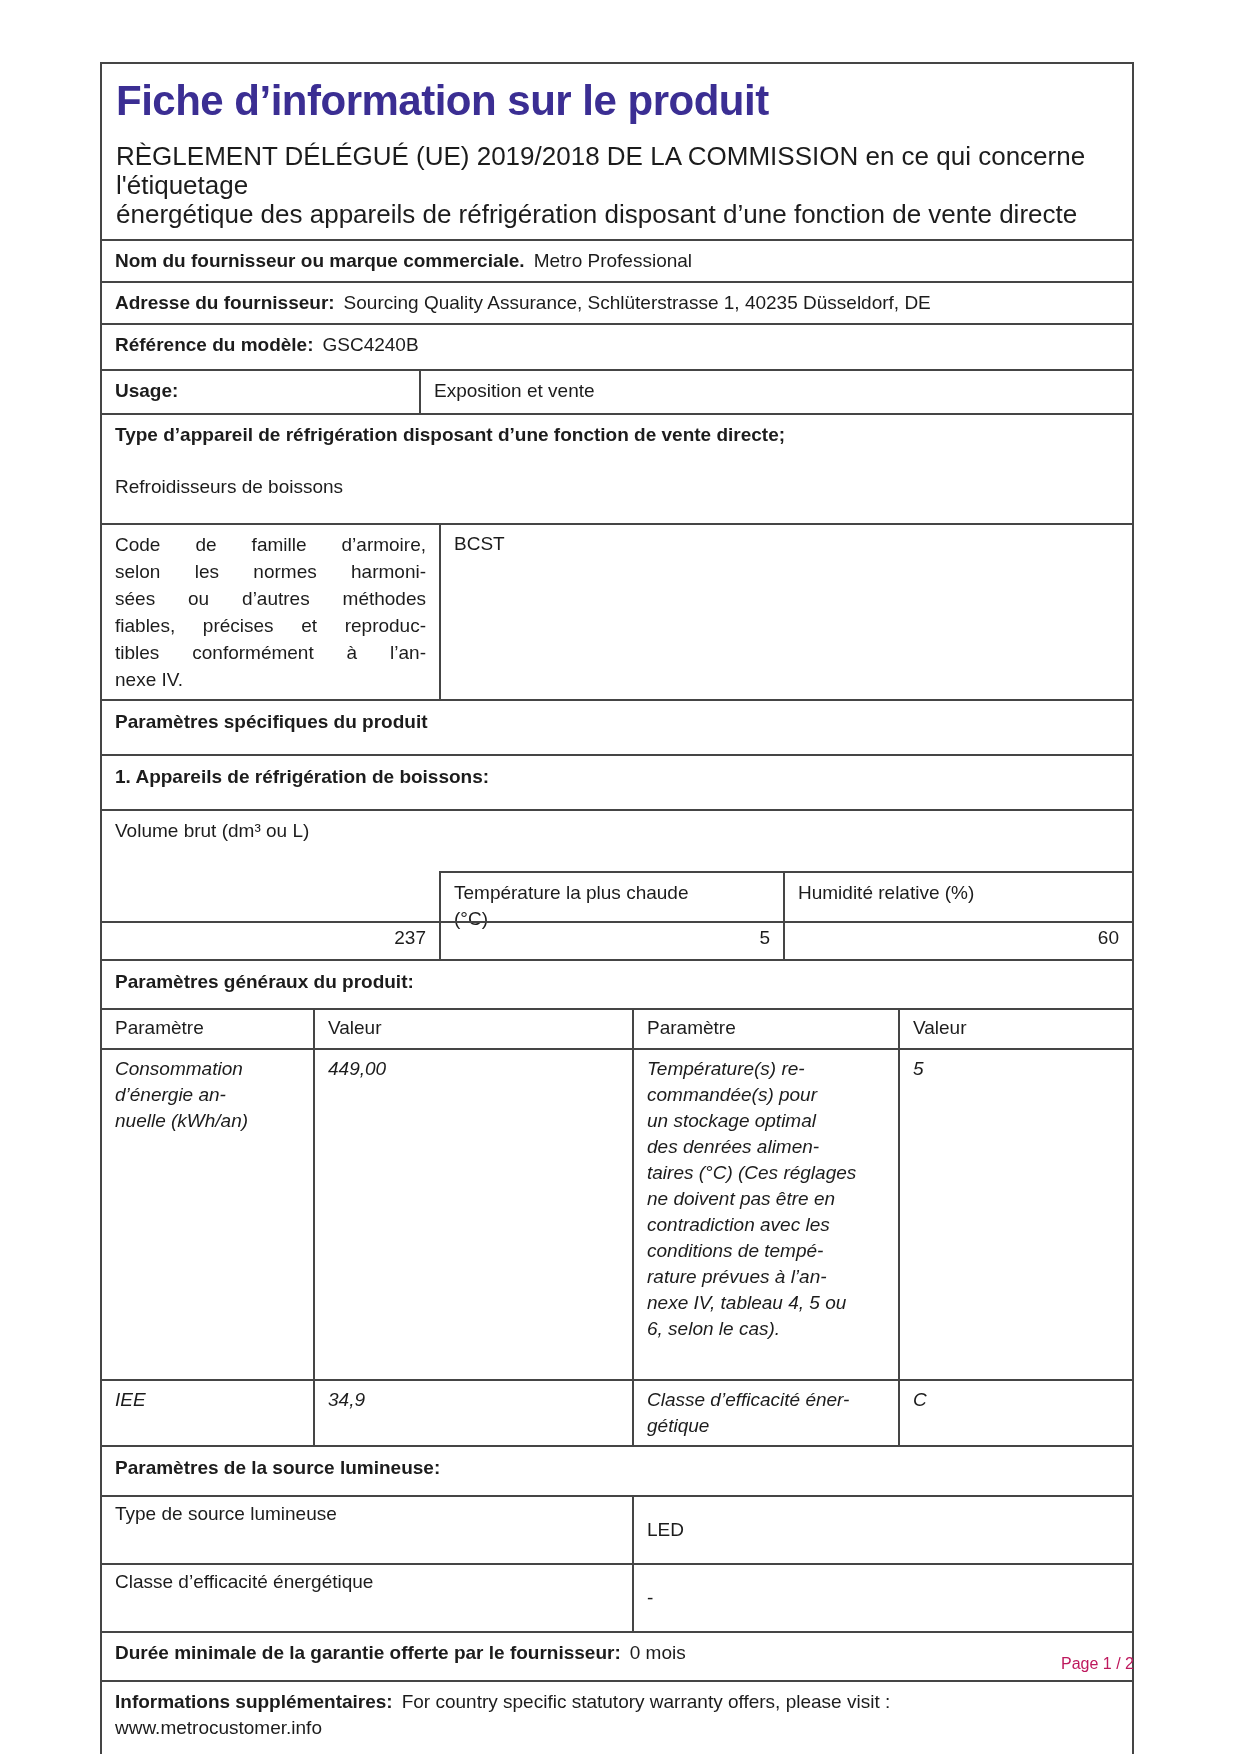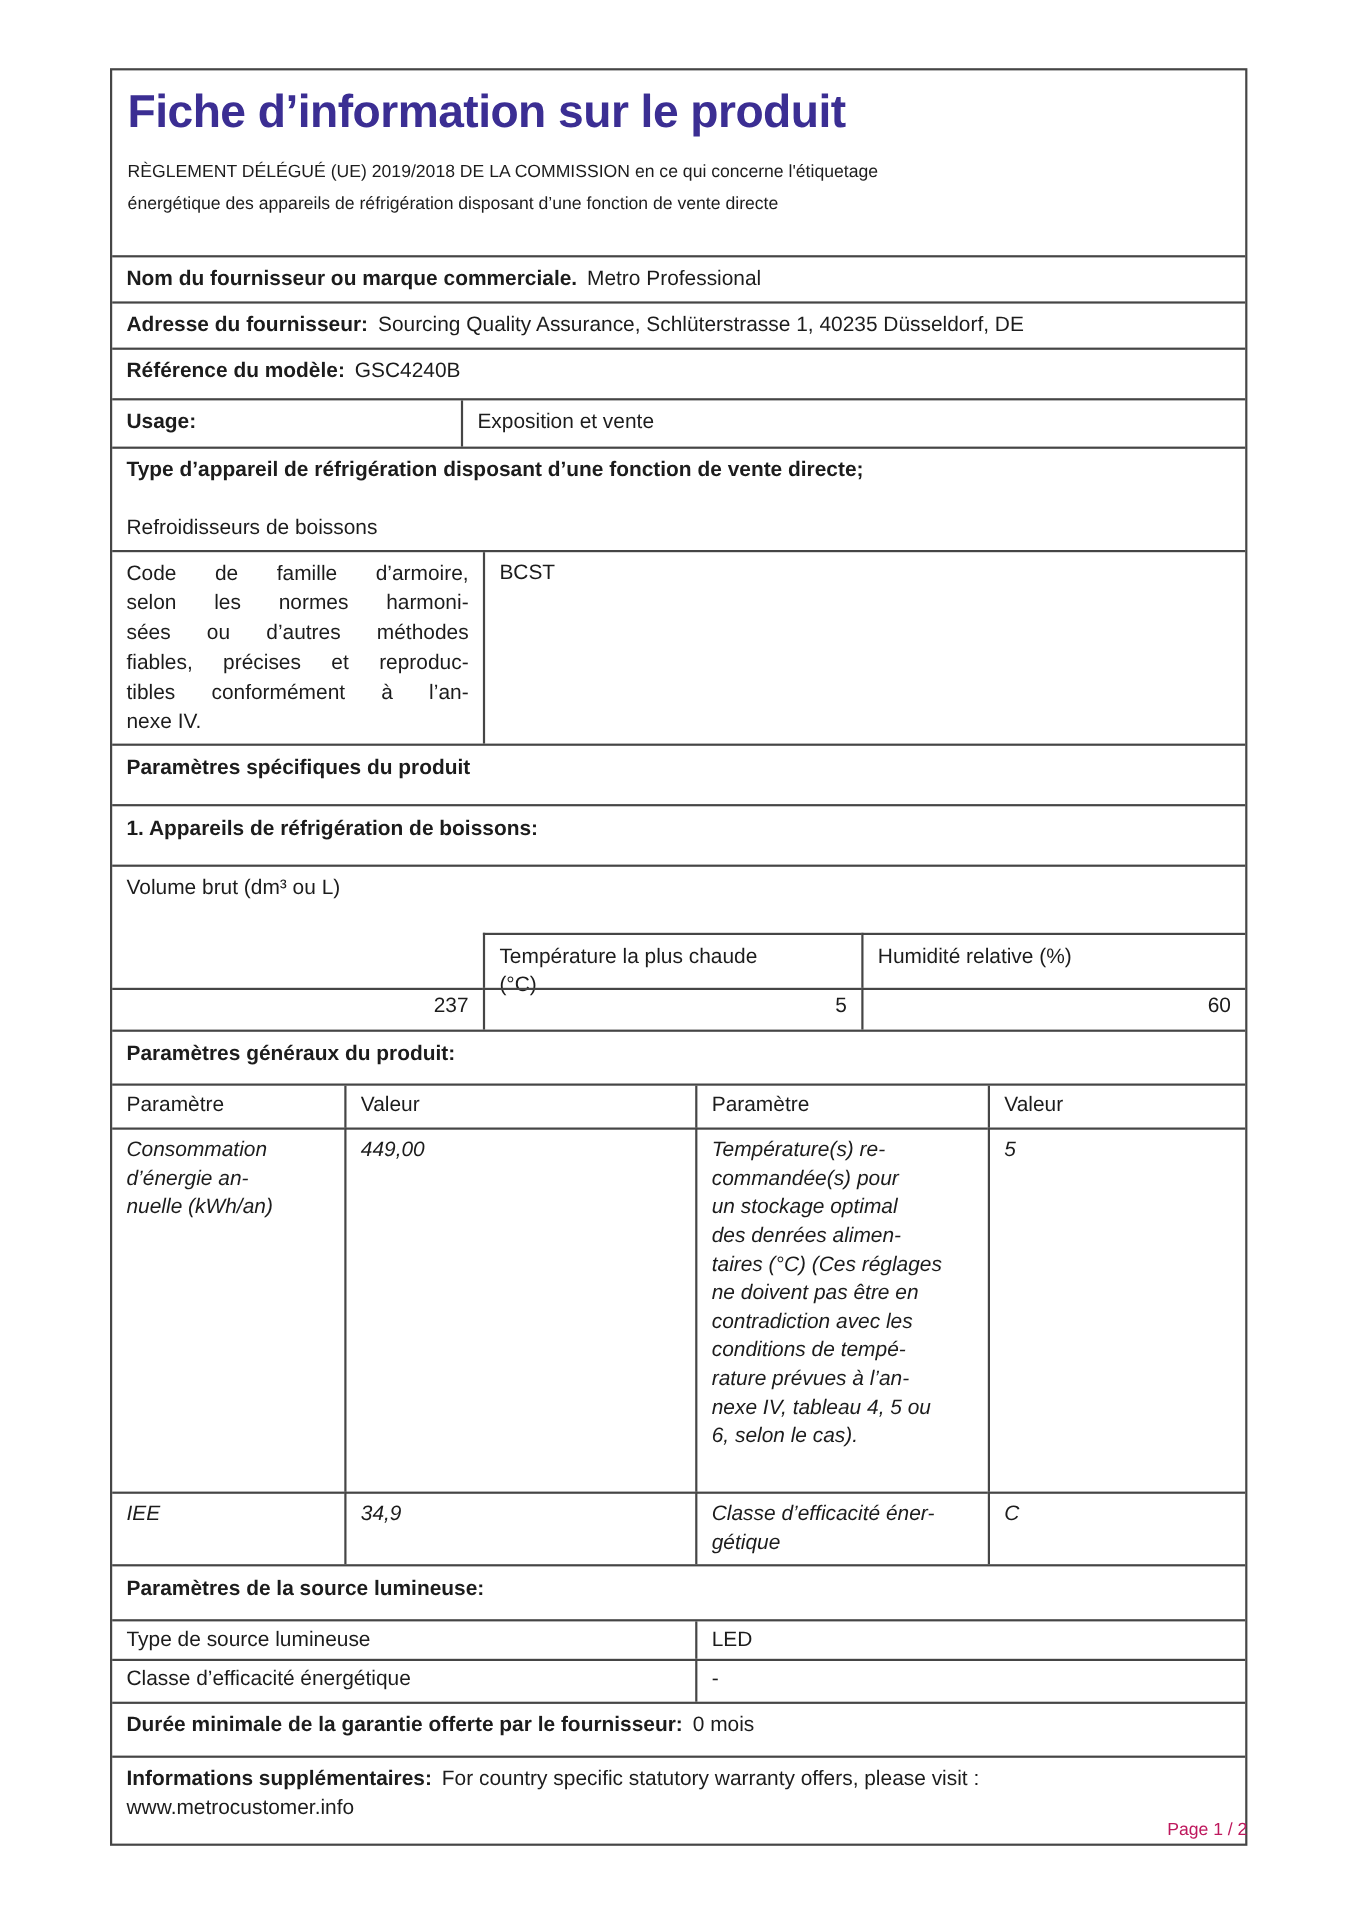--- a/index.html
+++ b/index.html
@@ -26,34 +26,34 @@
   .ml{white-space:pre-line;}
   .flex{display:flex;align-items:stretch;}
   .bl{border-left:2px solid var(--bc);}
   .bt{border-top:2px solid var(--bc);}
 
   .title-block{padding:12px 10px 10px 14px;min-height:168px;}
   .doc-title{
     font-size:42px;line-height:50px;font-weight:bold;color:var(--accent);
     margin:0 0 16px 0;letter-spacing:-0.5px;
   }
-  .regulation{margin:0;font-size:16px;line-height:29px;white-space:pre-line;}
+  .regulation{margin:0;font-size:26px;line-height:29px;white-space:pre-line;}
 
   .row-nom{min-height:42px;}
   .row-adresse{min-height:42px;}
   .row-ref{min-height:46px;}
 
   .row-usage{min-height:44px;}
   .row-usage .c1{width:317px;padding:7px 13px;}
   .row-usage .c2{flex:1;padding:7px 13px;}
 
   .row-type{min-height:94px;padding:7px 13px;}
   .row-type .type-value{margin-top:26px;}
 
-  .row-code{min-height:162px;}
+  .row-code{min-height:162px;margin-top:16px;}
   .row-code .c1{width:337px;padding:6px 13px;}
   .row-code .c2{flex:1;padding:6px 13px;}
   .jl{text-align:justify;text-align-last:justify;line-height:27px;}
   .jl:last-child{text-align-last:left;}
 
   .section{min-height:55px;padding:8px 13px;font-weight:bold;}
   .section-gen{min-height:49px;}
   .section-light{min-height:50px;}
 
   .bev-grid{
@@ -72,21 +72,21 @@
 
   .gen-grid{display:grid;grid-template-columns:211px 319px 266px auto;}
   .gen-grid .hcell{min-height:38px;padding:5px 13px;}
   .gen-grid .bcell{padding:6px 13px;font-style:italic;}
   .gen-row1{min-height:331px;}
   .gen-row2{min-height:59px;}
 
   .ls-row1{min-height:34px;}
   .ls-row2{min-height:39px;}
   .ls-c1{width:530px;padding:4px 13px;}
-  .ls-c2{flex:1;padding:4px 13px;}
+  .ls-c2{flex:1;padding:20px 13px;}
 
   .row-duree{min-height:49px;}
   .row-info{min-height:80px;}
 
   .page-num{
     position:absolute;left:100px;top:1654px;width:1034px;
     text-align:right;font-size:16px;line-height:20px;color:#be185d;
   }
 </style>
 </head>

